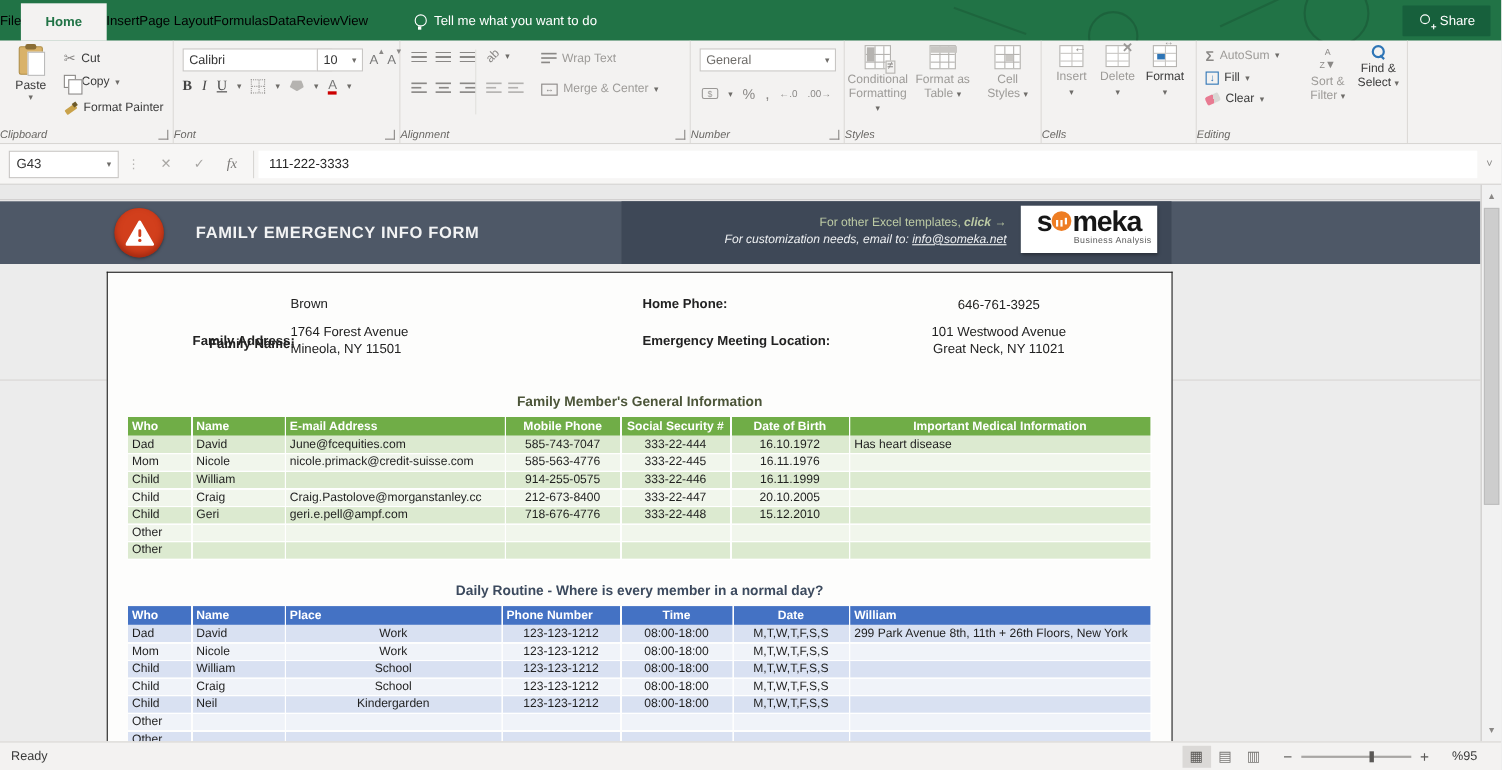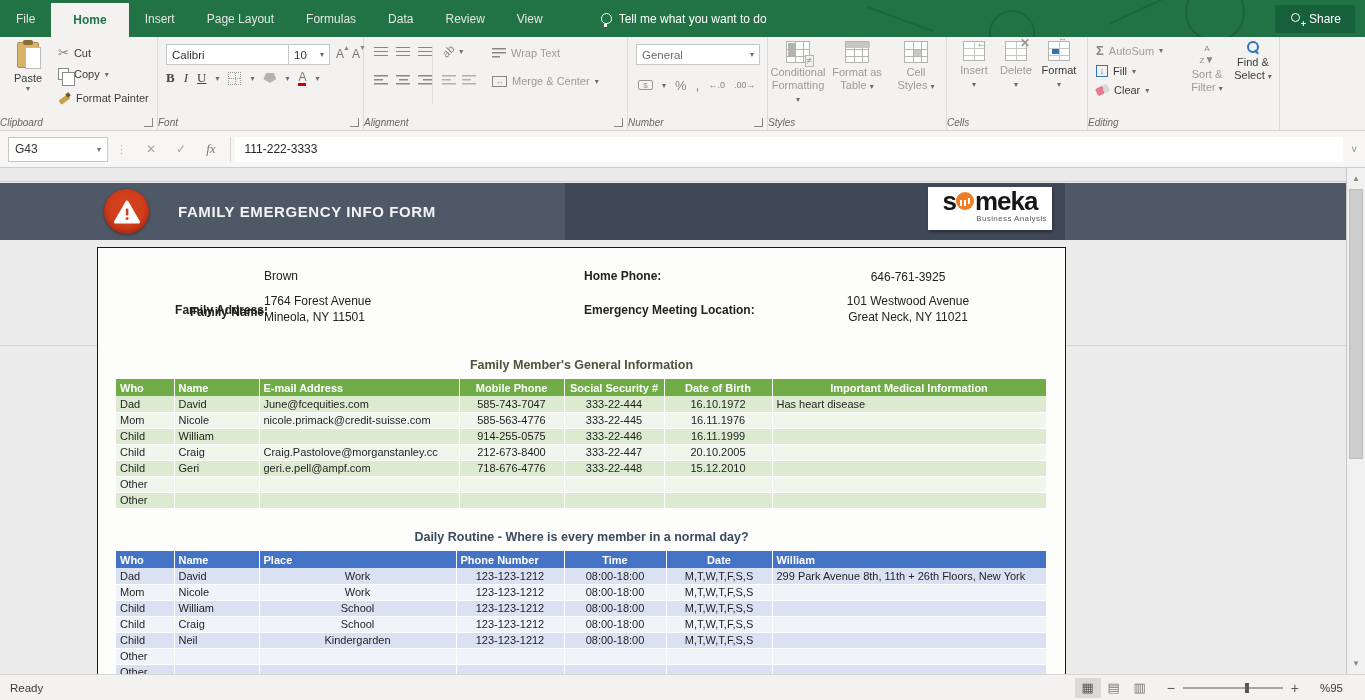--- a/index.html
+++ b/index.html
@@ -4,21 +4,21 @@
 <style>
   * { margin:0; padding:0; box-sizing:border-box; }
   html,body { width:1365px; height:700px; overflow:hidden; }
   body { font-family:"Liberation Sans", sans-serif; background:#ededed; position:relative; }
   #app { position:absolute; inset:0; width:1365px; height:700px; background:#ededed; overflow:hidden; }
 
   
   #titlebar { position:absolute; left:0; top:0; width:1365px; height:37px; background:#217346; display:flex; align-items:stretch; }
   .deco { position:absolute; border:2px solid rgba(0,0,0,.14); border-radius:50%; pointer-events:none; }
   .deco-line { position:absolute; background:rgba(0,0,0,.12); pointer-events:none; }
-  .tab { color:#e5e5e5; font-size:12px; padding:0 16px; display:flex; align-items:center; cursor:pointer; }
+  .tab { color:#000000; font-size:12px; padding:0 0; display:flex; align-items:center; cursor:pointer; }
   .tab.active { background:#f3f2f1; color:#217346; font-weight:bold; margin-top:3px; padding:0 22px; }
   .tellme { color:#fff; font-size:12px; display:flex; align-items:center; gap:7px; padding:0 14px; margin-left:28px; }
   .bulb { width:11px; height:11px; border:1.5px solid #fff; border-radius:50% 50% 45% 45%; position:relative; }
   .bulb::after { content:""; position:absolute; left:2.5px; bottom:-4px; width:3px; height:3px; background:#fff; }
   #share-btn { position:absolute; right:10px; top:5px; height:28px; background:#17603c; color:#fff; font-size:12px;
     display:flex; align-items:center; gap:7px; padding:0 14px; border-radius:1px; }
   .person-ic { width:13px; height:13px; position:relative; }
   .person-ic::before { content:""; position:absolute; left:2px; top:0; width:7px; height:7px; border:1.5px solid #fff; border-radius:50%; }
   .person-ic::after { content:"+"; position:absolute; right:-4px; bottom:-3px; color:#fff; font-size:9px; font-weight:bold; }
 
@@ -425,20 +425,24 @@
     <div id="banner">
       <div id="banner-mid"></div>
       <div id="warn-circle">
         <svg width="26" height="24" viewBox="0 0 26 24">
           <path d="M13 2 L24.5 22 H1.5 Z" fill="#ffffff" stroke="#ffffff" stroke-width="3" stroke-linejoin="round"></path>
           <rect x="11.8" y="8.5" width="2.6" height="7" rx="1.2" fill="#d23f1c"></rect>
           <circle cx="13.1" cy="18.6" r="1.5" fill="#d23f1c"></circle>
         </svg>
       </div>
       <div id="banner-title">FAMILY EMERGENCY INFO FORM</div>
+      <div id="banner-note">
+        <div class="note1"><span>For other Excel templates, </span><span class="clk">click</span><span> →</span></div>
+        <div class="note2"><span>For customization needs, email to: </span><span class="mail">info@someka.net</span></div>
+      </div>
       <div id="logo-box">
         <div id="logo-text"><span>s</span><span class="logo-o"></span><span>meka</span></div>
         <div id="logo-sub">Business Analysis</div>
       </div>
     </div>
 
     <div class="gray-gridline" style="top:177px;"></div>
 
     <div id="page">
 

